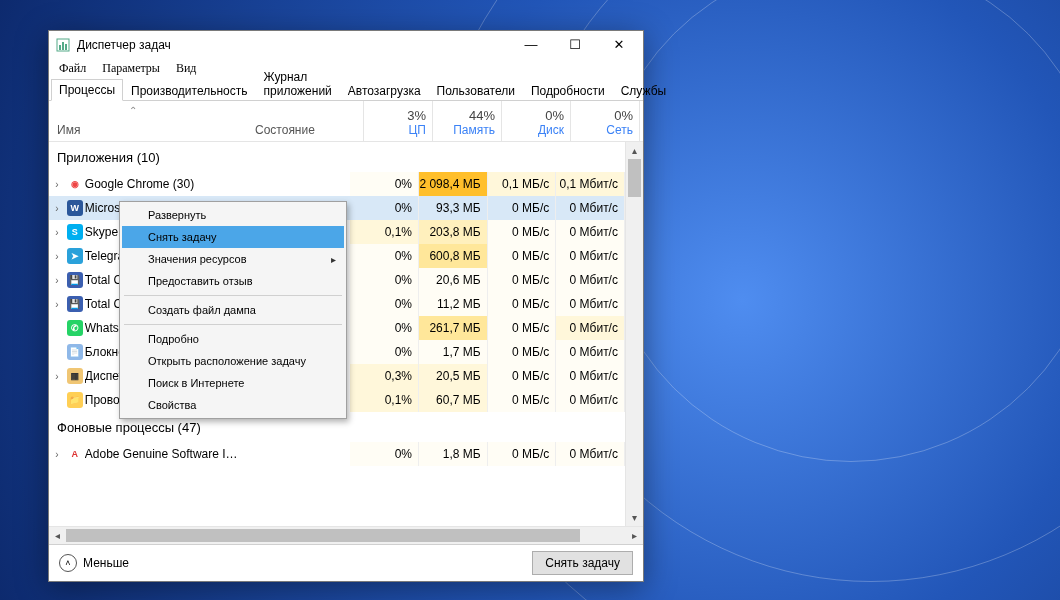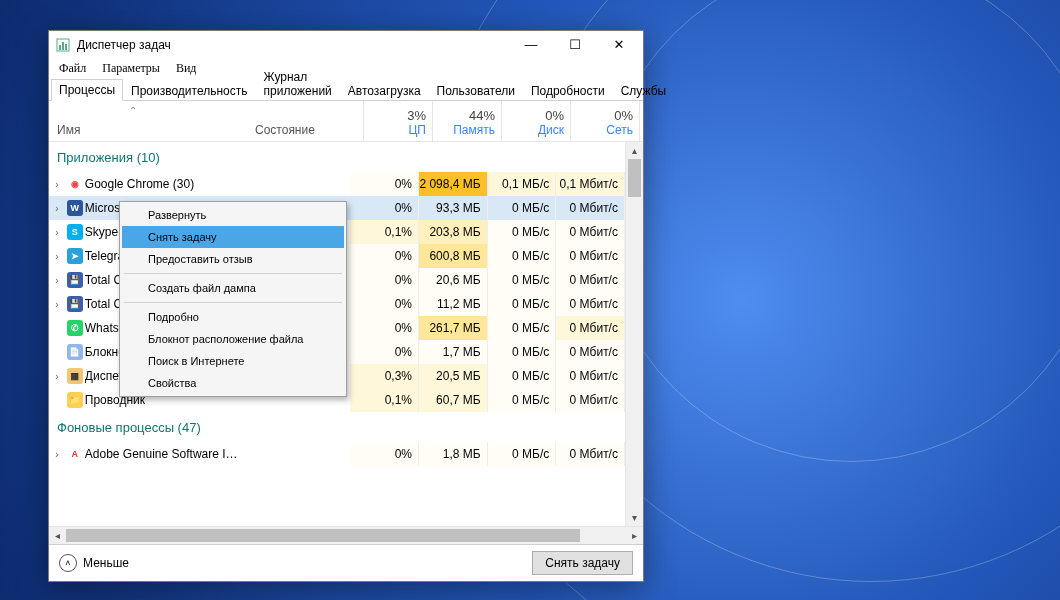--- a/index.html
+++ b/index.html
@@ -27,21 +27,21 @@
   .mcol{width:62px;display:flex;flex-direction:column;align-items:flex-end;justify-content:flex-end;padding:0 6px 4px 0;border-right:1px solid #e5e5e5;}
   .mcol .pct{font-size:13px;color:#444;}
   .mcol .lbl{font-size:12px;color:#3b82f6;}
 
   .body{flex:1;overflow:hidden;position:relative;display:flex;}
   .rows{flex:1;overflow:hidden;}
   .vscroll{width:17px;background:#f0f0f0;border-left:1px solid #e5e5e5;position:relative;}
   .vscroll .thumb{position:absolute;left:2px;top:2px;width:13px;height:38px;background:#c0c0c0;}
   .vscroll .arr{position:absolute;left:0;width:17px;height:17px;display:flex;align-items:center;justify-content:center;color:#555;font-size:10px;}
 
-  .grouprow{height:30px;display:flex;align-items:center;padding-left:8px;color:#0f766e;font-size:13px;}
+  .grouprow{height:30px;display:flex;align-items:center;padding-left:8px;color:#000000;font-size:13px;}
   .prow{height:24px;display:flex;align-items:center;font-size:12px;}
   .prow.selected{background:#d8e8f7;}
   .pcell-exp{width:16px;text-align:center;color:#666;font-size:10px;}
   .pcell-ico{width:20px;display:flex;align-items:center;justify-content:center;}
   .pcell-name{width:158px;white-space:nowrap;overflow:hidden;text-overflow:ellipsis;}
   .pcell-state{width:108px;border-right:1px solid #eee;}
   .mc{width:62px;text-align:right;padding-right:6px;border-right:1px solid #eee;height:100%;display:flex;align-items:center;justify-content:flex-end;}
   .heat0{background:#fffdf5;}
   .heat1{background:#fff7da;}
   .heat2{background:#fff0bd;}
@@ -271,26 +271,27 @@
         </div>
       <div class="vscroll">
         <div class="arr" style="top:0">▴</div>
         <div class="thumb" style="top:17px"></div>
         <div class="arr" style="bottom:0">▾</div>
       </div>
 
       <div class="ctxmenu" id="ctx" style="left:70px;top:59px;width:222px;">
           <div class="mi">Развернуть</div>
           <div class="mi hot">Снять задачу</div>
+          <div class="mi sub">Значения ресурсов</div>
           <div class="mi">Предоставить отзыв</div>
           <div class="sep"></div>
           <div class="mi">Создать файл дампа</div>
           <div class="sep"></div>
           <div class="mi">Подробно</div>
-          <div class="mi">Блокнот расположение файла</div>
+          <div class="mi">Открыть расположение задачу</div>
           <div class="mi">Поиск в Интернете</div>
           <div class="mi">Свойства</div>
         </div>
     </div>
 
     <div class="hscroll">
       <div class="harr">◂</div>
       <div class="htrack">
           <div class="hthumb"></div>
         </div>

